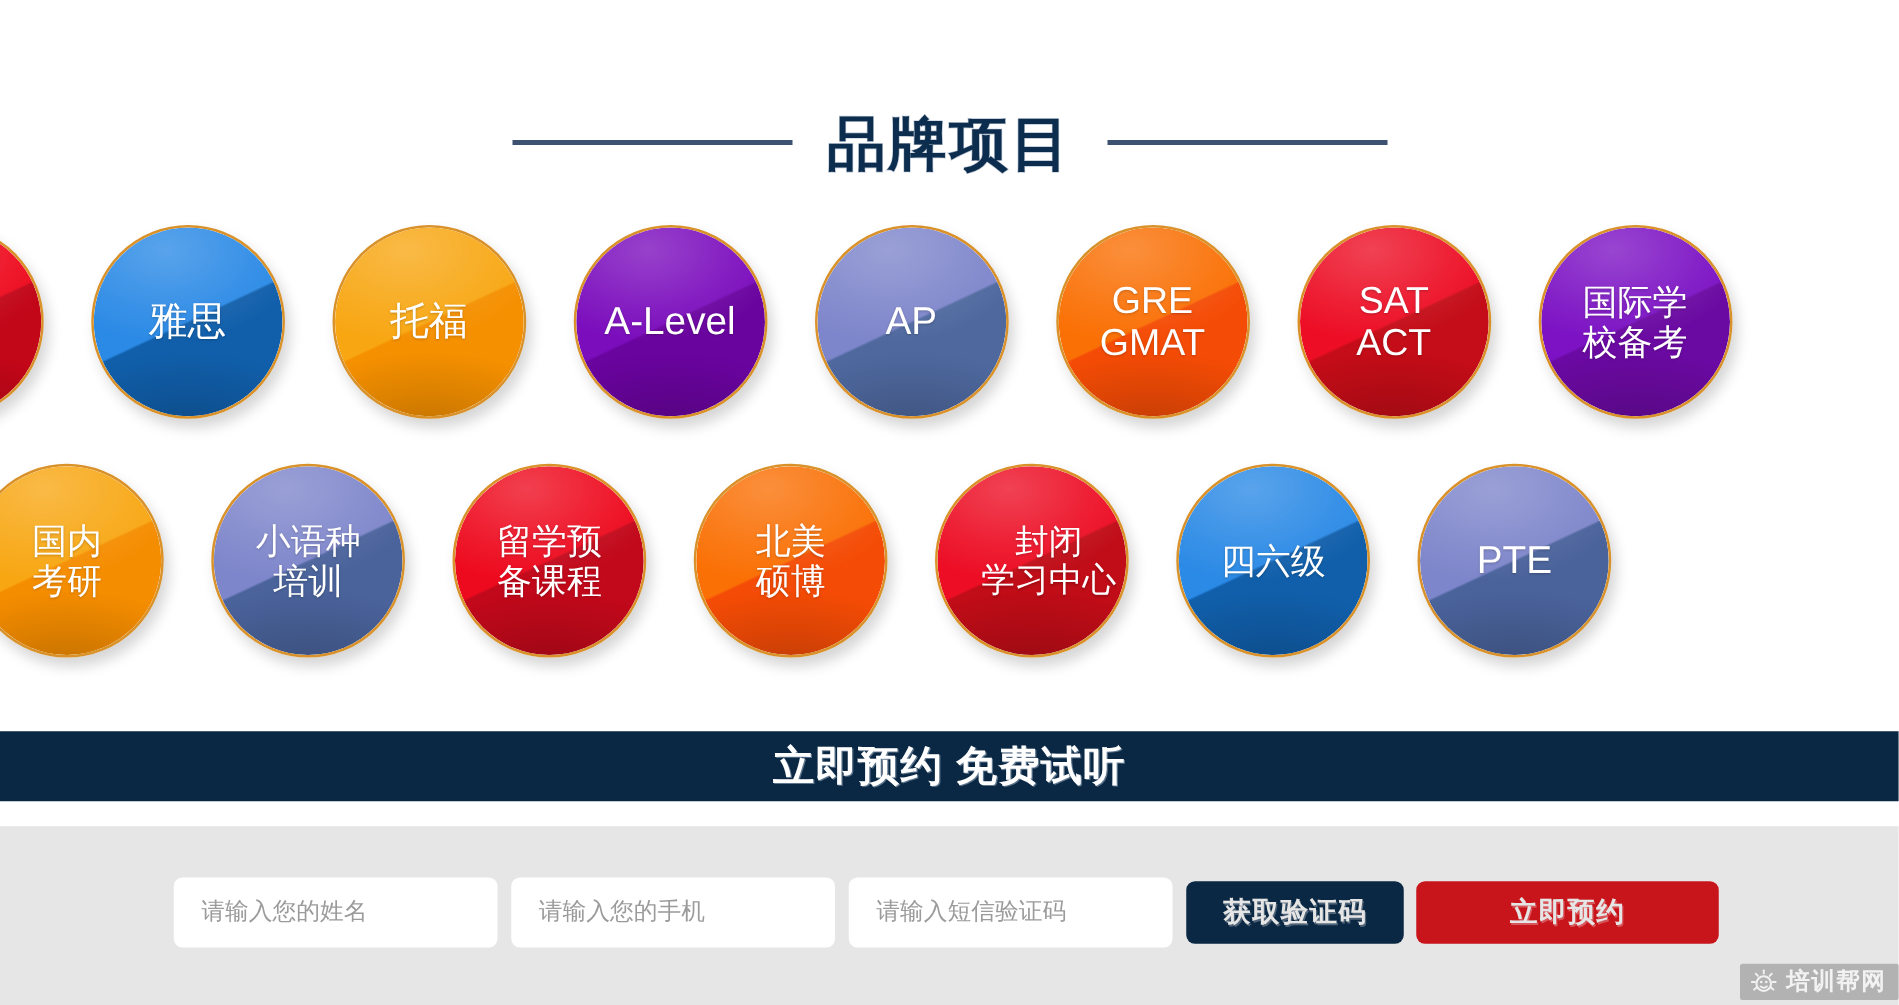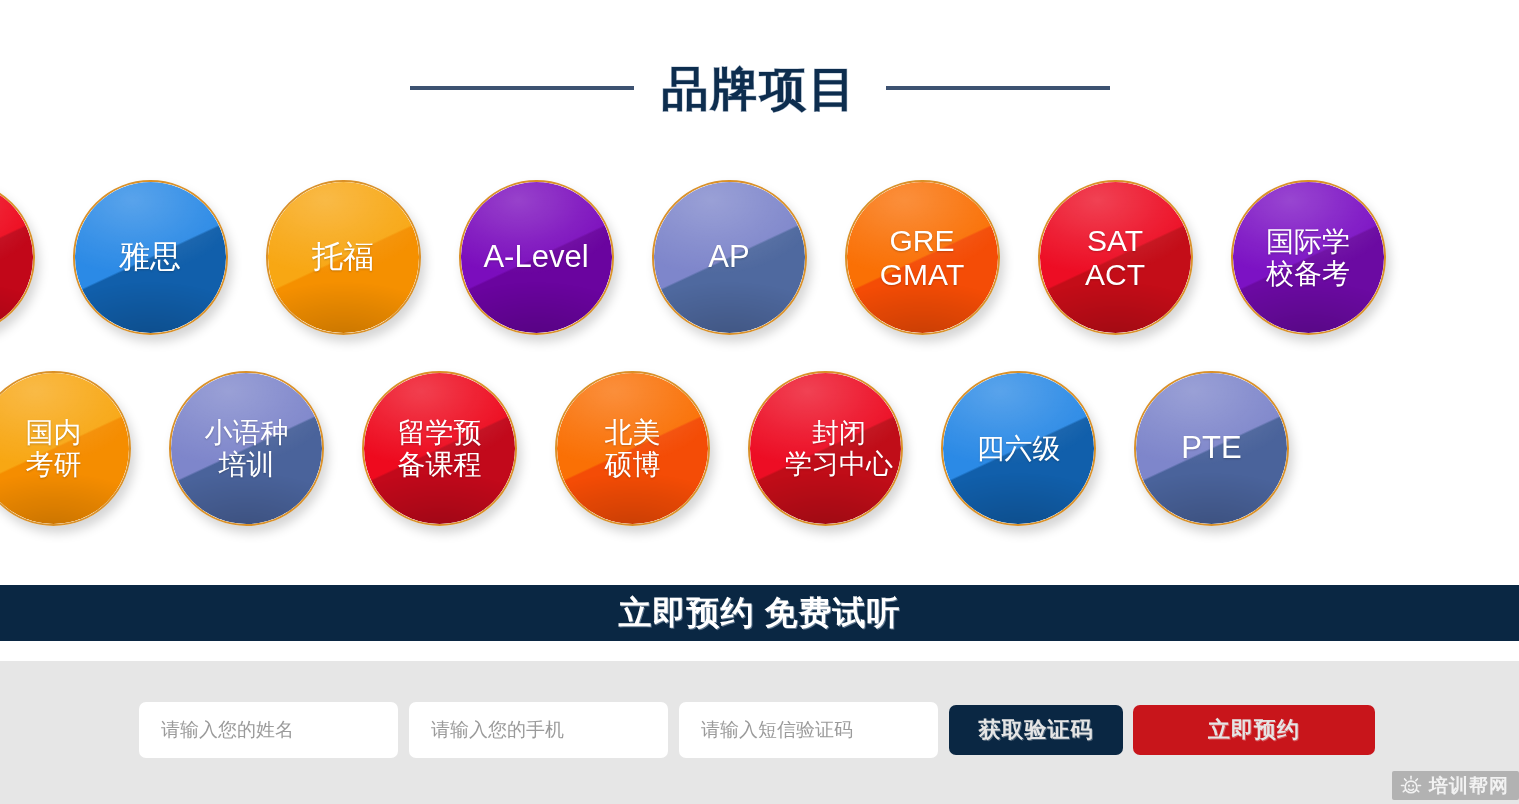--- a/index.html
+++ b/index.html
@@ -16,21 +16,21 @@
   .page {
     position: relative;
     width: 1519px;
     height: 804px;
     background: #ffffff;
   }
 
   
   .section-head {
     position: absolute;
-    top: 52px;
+    top: 78px;
     left: 0;
     width: 1519px;
     height: 72px;
     display: flex;
     align-items: center;
     justify-content: center;
     gap: 28px;
   }
   .head-rule {
     width: 224px;

